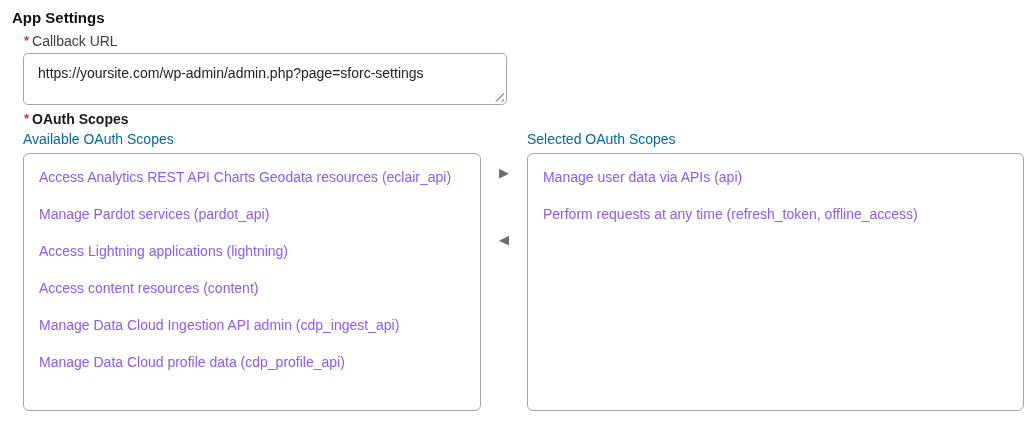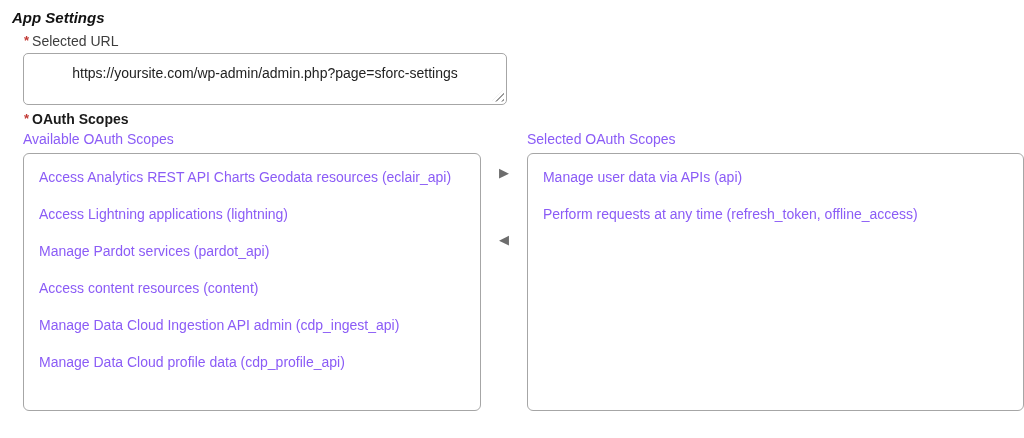--- a/index.html
+++ b/index.html
@@ -9,21 +9,20 @@
     font-family: "Liberation Sans", "DejaVu Sans", sans-serif;
     color: #222222;
     overflow: hidden;
   }
   .page-title {
     margin: 10px 0 0 12px;
     font-size: 15px;
     font-weight: bold;
     color: #111111;
     line-height: 1.1;
-    font-style: italic;
   }
   .field-label-row {
     margin: 5px 0 0 24px;
     font-size: 14px;
     color: #3d3d3d;
     line-height: 17px;
   }
   .field-label-row.bold {
     font-weight: bold;
     color: #1a1a1a;
@@ -47,41 +46,40 @@
     border-radius: 5px;
     padding: 11px 14px 0 14px;
     font-family: "Liberation Sans", "DejaVu Sans", sans-serif;
     font-size: 14px;
     color: #222222;
     resize: none;
     outline: none;
     background: #ffffff;
     white-space: nowrap;
     overflow: hidden;
-    text-align: center;
   }
   .resize-grip {
     position: absolute;
     right: 3px; bottom: 3px;
     width: 12px; height: 12px;
     background: repeating-linear-gradient(135deg, transparent 0 2.5px, #9a9a9a 2.5px 4px);
     clip-path: polygon(100% 0, 100% 100%, 0 100%);
     cursor: nwse-resize;
   }
   .oauth-section-label { }
   .dual-list-row {
     display: flex;
     margin: 0 0 0 23px;
     align-items: flex-start;
   }
   .list-col-left  { width: 467px; }
   .list-col-right { width: 507px; }
   .list-col-label {
     font-size: 14px;
-    color: #8b5cf6;
+    color: #0369a1;
     height: 25px;
     line-height: 22px;
   }
   .listbox {
     border: 1px solid #a6a6a6;
     border-radius: 6px;
     background: #ffffff;
     height: 258px;
     padding-top: 5px;
     overflow: hidden;
@@ -117,40 +115,40 @@
     font-family: "DejaVu Sans", sans-serif;
   }
   .arrow-btn.remove { margin-top: 53px; }
 </style>
 </head>
 <body>
 
 <h2 class="page-title">App Settings</h2>
 
 <div class="field-label-row">
-  <span class="required-star">*</span><span>Selected URL</span>
+  <span class="required-star">*</span><span>Callback URL</span>
 </div>
 
 <div class="textarea-wrap">
   <textarea class="callback-textarea" spellcheck="false" style="">https://yoursite.com/wp-admin/admin.php?page=sforc-settings</textarea>
   <div class="resize-grip"></div>
 </div>
 
 <div class="field-label-row bold oauth-section-label">
   <span class="required-star">*</span><span>OAuth Scopes</span>
 </div>
 
 <div class="dual-list-row">
 
   <div class="list-col-left">
     <div class="list-col-label">Available OAuth Scopes</div>
     <div class="listbox">
       <div class="list-item">Access Analytics REST API Charts Geodata resources (eclair_api)</div>
+      <div class="list-item">Manage Pardot services (pardot_api)</div>
       <div class="list-item">Access Lightning applications (lightning)</div>
-      <div class="list-item">Manage Pardot services (pardot_api)</div>
       <div class="list-item">Access content resources (content)</div>
       <div class="list-item">Manage Data Cloud Ingestion API admin (cdp_ingest_api)</div>
       <div class="list-item">Manage Data Cloud profile data (cdp_profile_api)</div>
     </div>
   </div>
 
   <div class="arrows-col">
     <button class="arrow-btn add"><span>▶</span></button>
     <button class="arrow-btn remove"><span>◀</span></button>
   </div>

